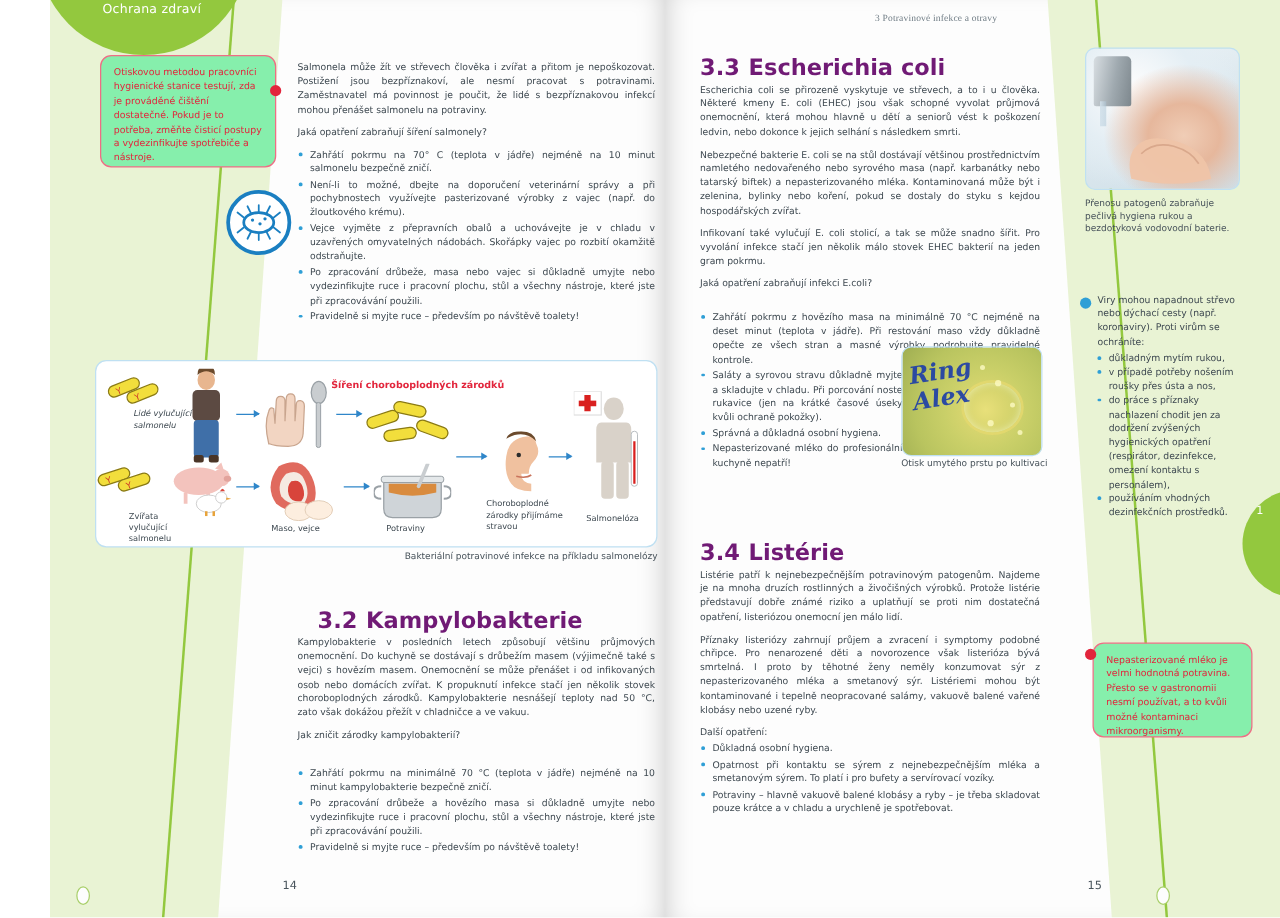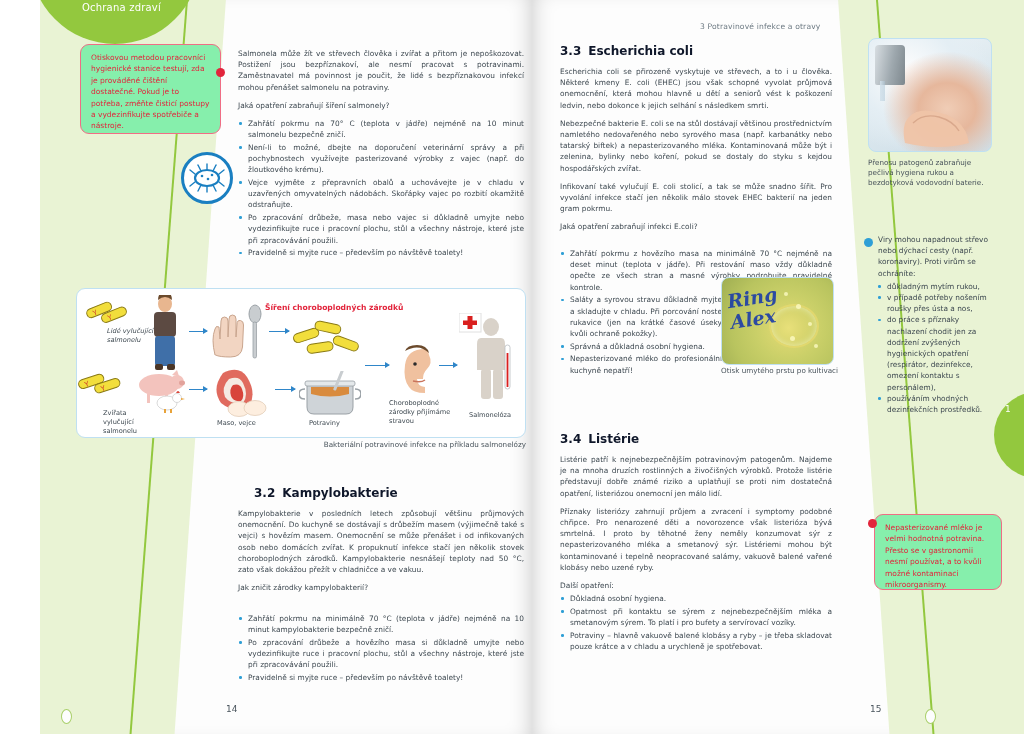--- a/index.html
+++ b/index.html
@@ -53,21 +53,21 @@
   .punch{
     position:absolute;width:9px;height:13px;border-radius:50%;
     background:#fdfdfd;border:1px solid #a9cf6a;
   }
 
   
   .col{position:absolute;color:#3f4a52;}
   .body-text{font-size:7.4px;line-height:11.2px;color:#3d4850;text-align:justify;}
   .body-text p{margin:0 0 7px 0;}
   h2.sec{
-    font-size:12px;color:#0f172a;margin:0 0 9px 0;font-weight:bold;
+    font-size:18px;color:#701a75;margin:0 0 9px 0;font-weight:bold;
   }
   h2.sec .num{margin-right:7px;}
   ul.bullets{margin:0;padding:0;list-style:none;}
   ul.bullets li{
     position:relative;padding-left:10px;margin-bottom:1.5px;
     font-size:7.4px;line-height:11.2px;color:#3d4850;text-align:justify;
   }
   ul.bullets li::before{
     content:"";position:absolute;left:1px;top:4.3px;
     width:2.6px;height:2.6px;background:#2f9fd6;border-radius:50%;
@@ -346,21 +346,21 @@
   <div class="page right">
 
     <div class="green-wedge-right"></div>
     <div class="green-line-right"></div>
     <div class="header-corner"></div>
     <div class="tab-marker">
       <span>1</span>
     </div>
     <div class="punch" style="left:393px;top:709px;"></div>
 
-    <div class="running-head" style="left:168px;top:22px;">3  Potravinové infekce a otravy</div>
+    <div class="running-head" style="left:168px;top:10px;font-family:Liberation Serif, serif;">3  Potravinové infekce a otravy</div>
 
     <h2 class="sec" style="position:absolute;left:28px;top:44px;">
       <span class="num">3.3</span><span>Escherichia coli</span>
     </h2>
 
     <div class="col body-text" style="left:28px;top:66px;width:272px;">
       <p>Escherichia coli se přirozeně vyskytuje ve střevech, a to i u člověka. Některé kmeny E. coli (EHEC) jsou však schopné vyvolat průjmová onemocnění, která mohou hlavně u dětí a seniorů vést k poškození ledvin, nebo dokonce k jejich selhání s následkem smrti.</p>
       <p>Nebezpečné bakterie E. coli se na stůl dostávají většinou prostřednictvím namletého nedovařeného nebo syrového masa (např. karbanátky nebo tatarský biftek) a nepasterizovaného mléka. Kontaminovaná může být i zelenina, bylinky nebo koření, pokud se dostaly do styku s kejdou hospodářských zvířat.</p>
       <p>Infikovaní také vylučují E. coli stolicí, a tak se může snadno šířit. Pro vyvolání infekce stačí jen několik málo stovek EHEC bakterií na jeden gram pokrmu.</p>
       <p>Jaká opatření zabraňují infekci E.coli?</p>

